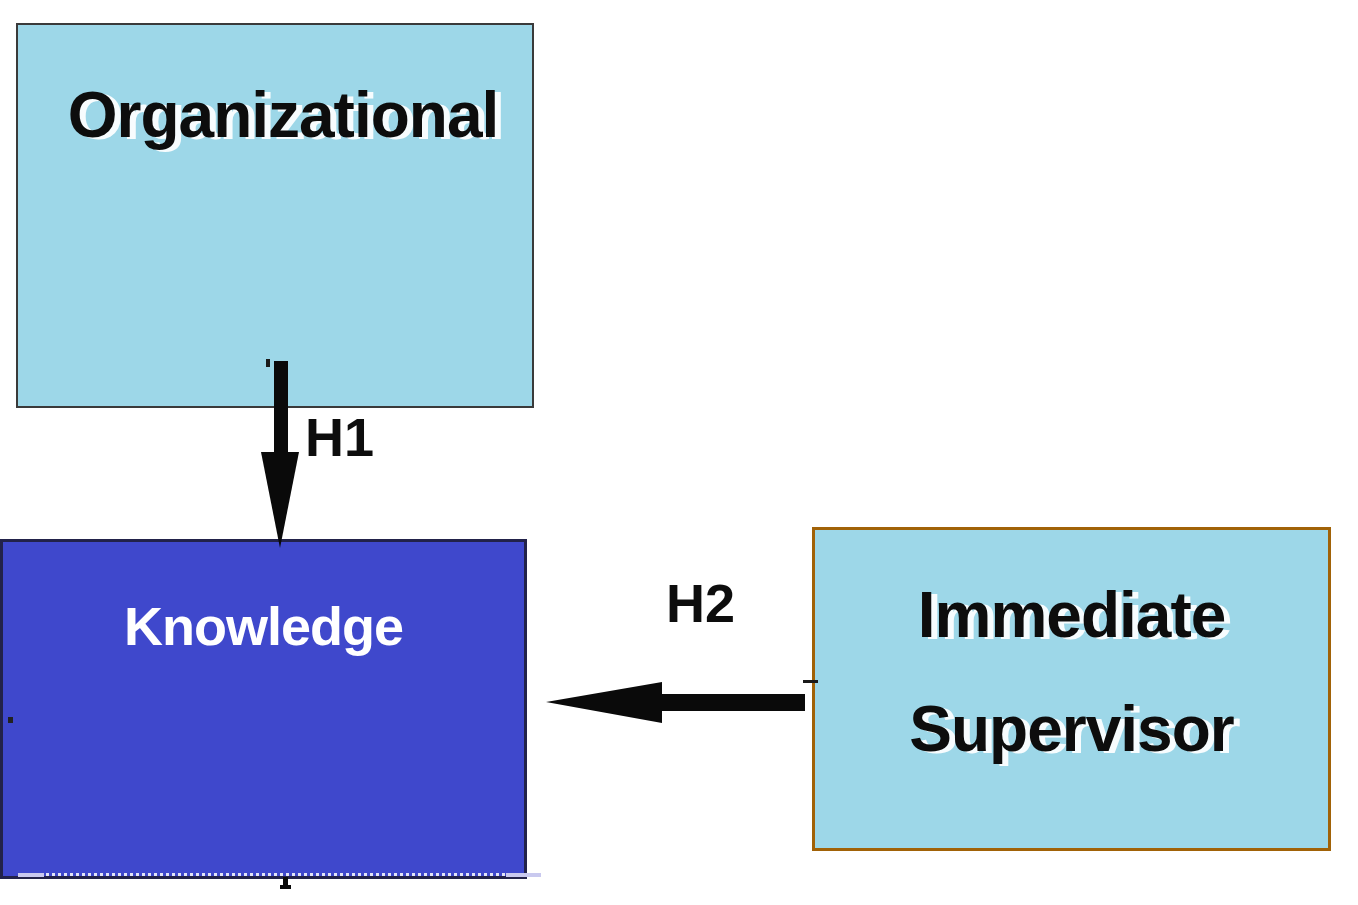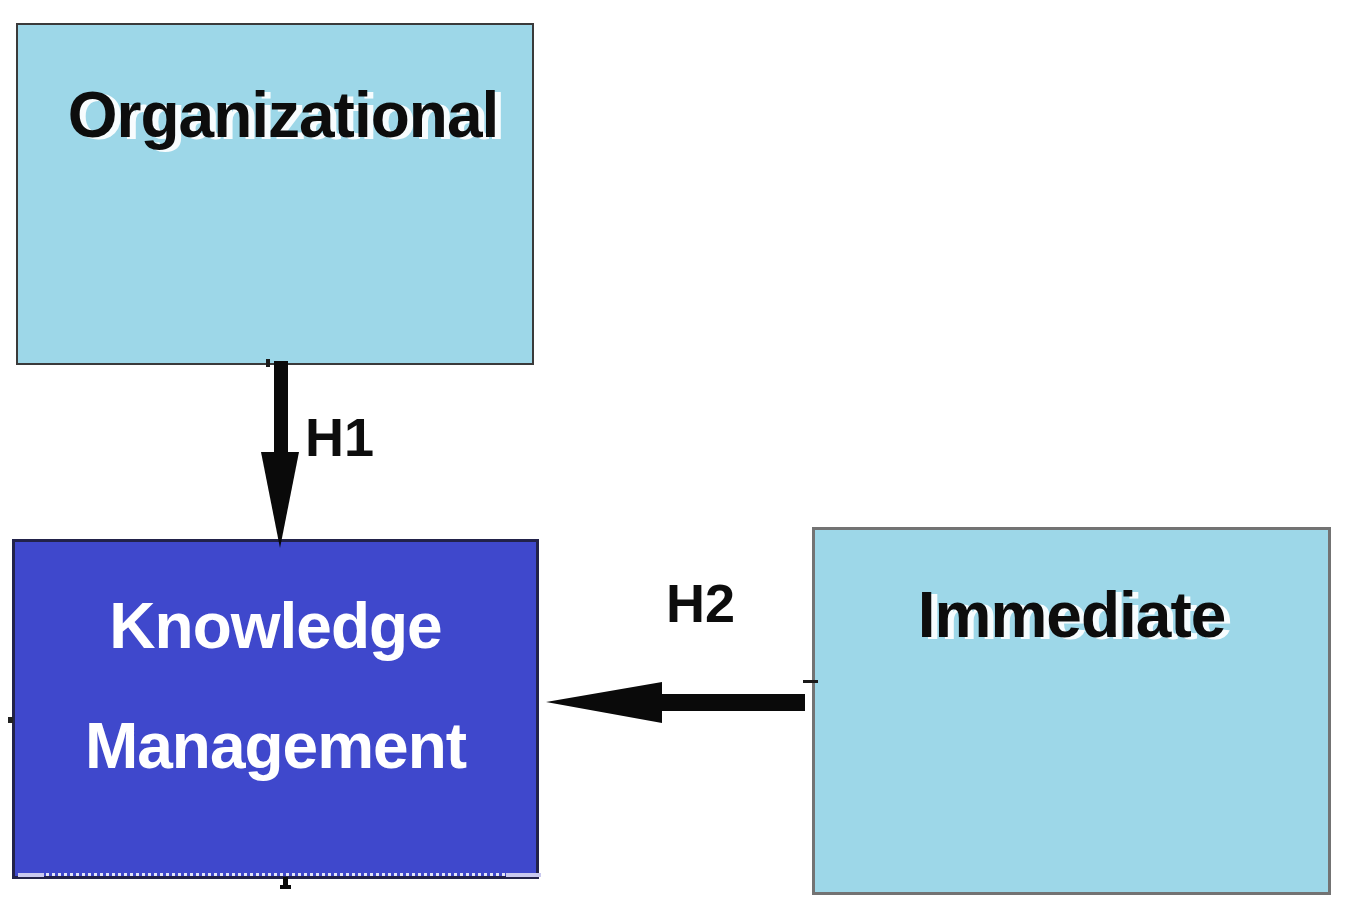--- a/index.html
+++ b/index.html
@@ -11,34 +11,34 @@
   .stage{position:absolute;left:0;top:0;width:1358px;height:905px;}
 
   .node{
     position:absolute;box-sizing:border-box;
     display:flex;flex-direction:column;align-items:center;
     text-align:center;font-weight:700;
   }
   .node .line{display:block;white-space:nowrap;}
 
   #node-org{
-    left:16px;top:23px;width:518px;height:342px;
+    left:16px;top:23px;width:518px;height:385px;
     border:2px solid #3a3a3a;
     padding-top:38px;font-size:64px;line-height:104px;letter-spacing:-1px;
     text-shadow:6px 2px 0 rgba(255,255,255,0.92);
     padding-left:16px;
   }
   #node-km{
-    left:12px;top:539px;width:527px;height:340px;
+    left:0;top:539px;width:527px;height:340px;
     border:3px solid #22224a;
-    padding-top:24px;font-size:64px;line-height:120px;letter-spacing:-1px;
+    padding-top:24px;font-size:54px;line-height:120px;letter-spacing:-1px;
   }
   #node-sup{
-    left:812px;top:527px;width:519px;height:368px;
-    border:3px solid #737373;
+    left:812px;top:527px;width:519px;height:324px;
+    border:3px solid #a16207;
     padding-top:28px;font-size:64px;line-height:114px;letter-spacing:-1px;
     text-shadow:6px 2px 0 rgba(255,255,255,0.92);
   }
 
   
   .km-marquee{
     position:absolute;left:22px;top:873px;width:515px;height:3px;
     background:repeating-linear-gradient(90deg,
       rgba(255,255,255,0.85) 0px, rgba(255,255,255,0.85) 3px,
       rgba(0,0,0,0) 3px, rgba(0,0,0,0) 6px);
@@ -60,25 +60,25 @@
 <body style="background: rgb(255, 255, 255);">
 
 <div class="stage">
 
   <div class="node" id="node-org" style="background: rgb(157, 215, 232); color: rgb(13, 13, 13);">
     <span class="line">Organizational</span>
   </div>
 
   <div class="node" id="node-km" style="background: rgb(63, 72, 204); color: rgb(255, 255, 255);">
     <span class="line">Knowledge</span>
-    <span class="line">Management</span>
   </div>
 
   <div class="node" id="node-sup" style="background: rgb(157, 215, 232); color: rgb(13, 13, 13);">
     <span class="line">Immediate</span>
+    <span class="line">Supervisor</span>
   </div>
 
   <div class="km-marquee"></div>
   <div class="km-corner left"></div>
   <div class="km-corner right"></div>
 
   <svg class="overlay" viewBox="0 0 1358 905">
 
     <g>
       <rect x="274" y="361" width="14" height="96" fill="#0a0a0a"></rect>

